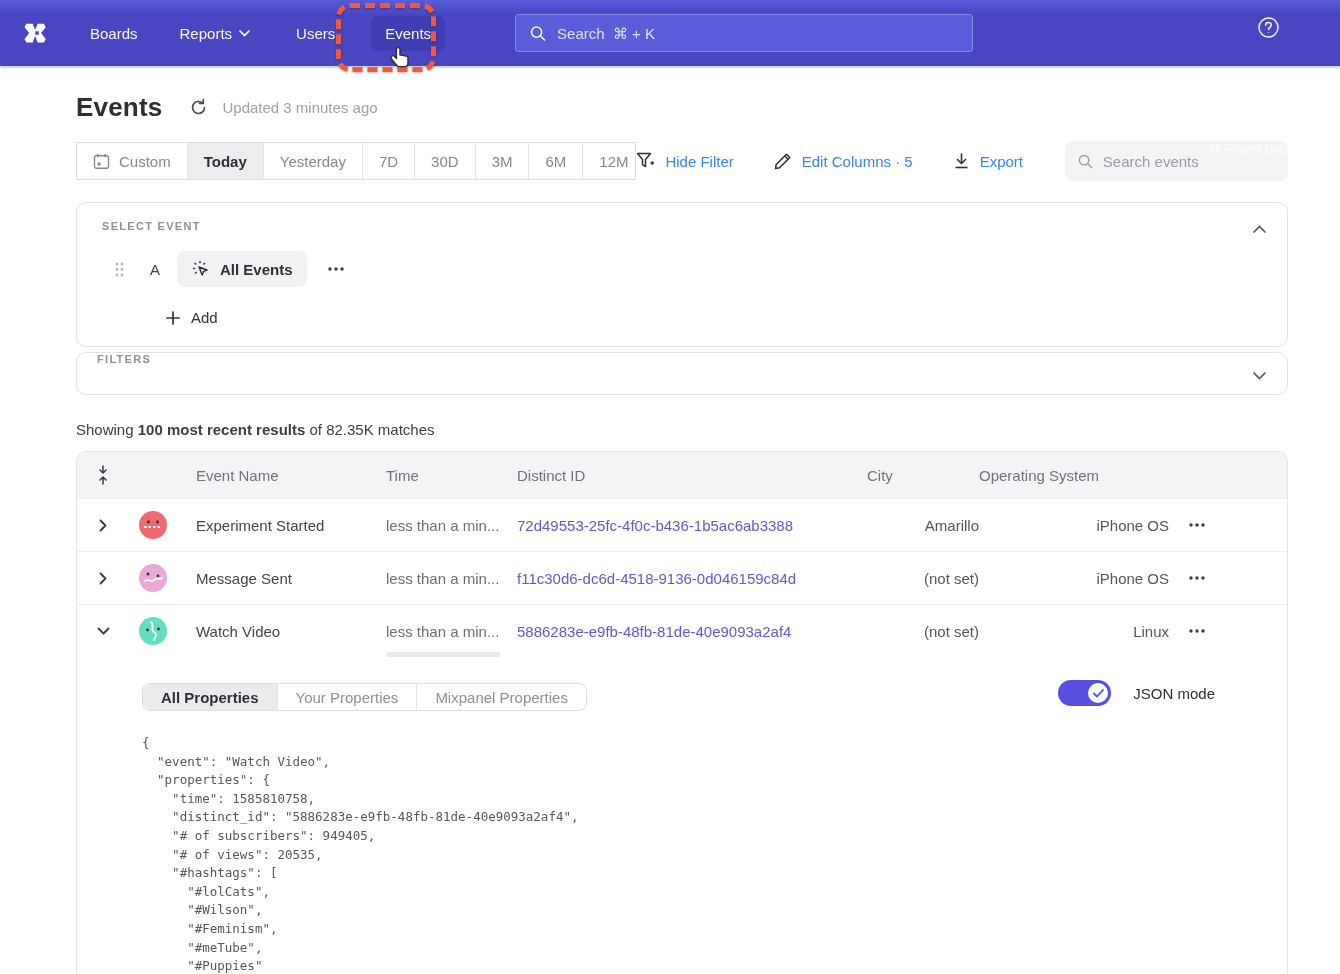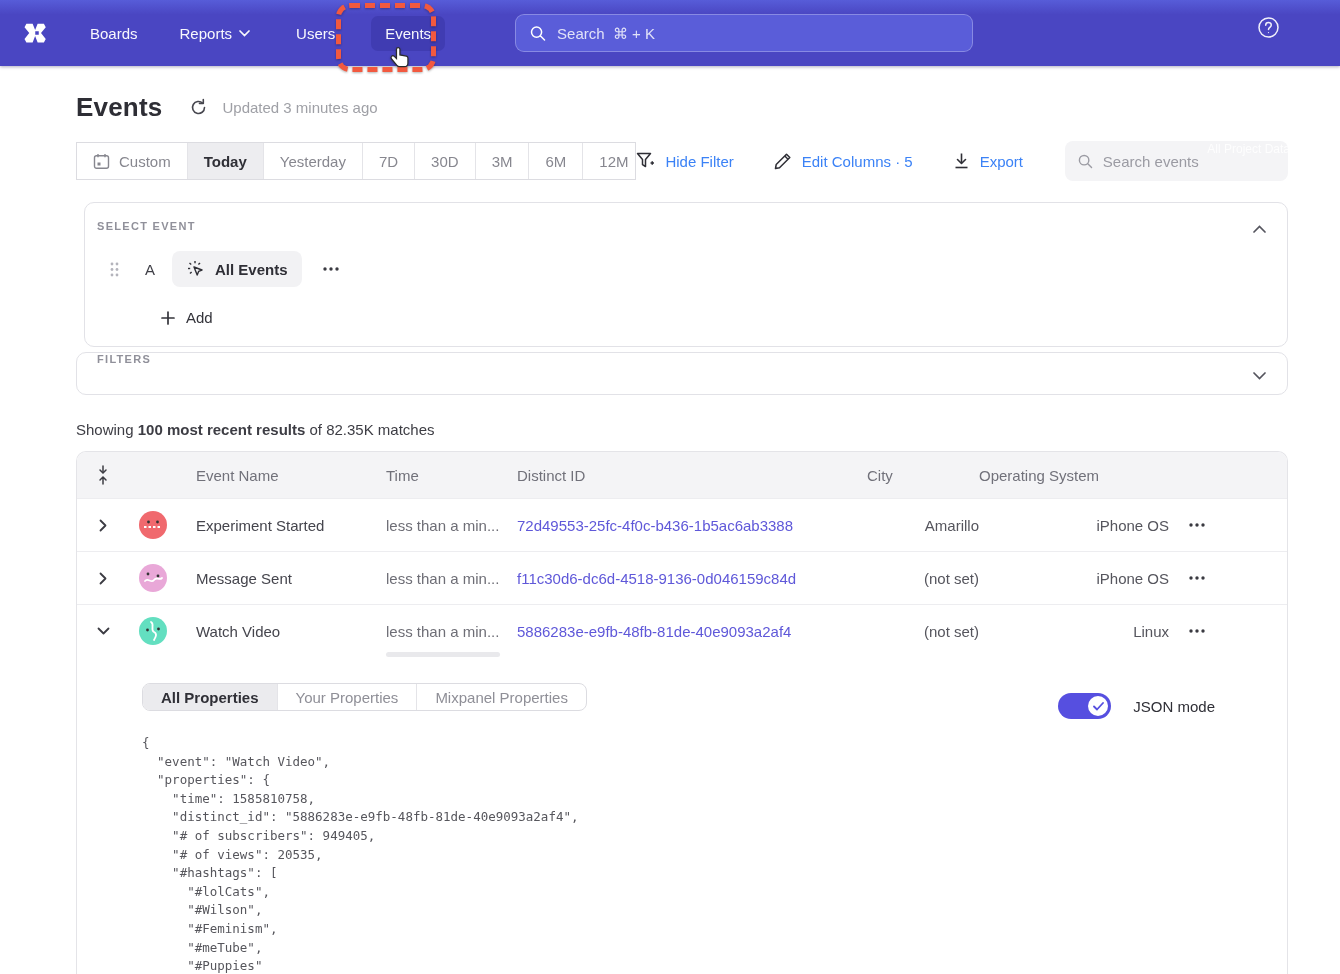--- a/index.html
+++ b/index.html
@@ -11,21 +11,21 @@
     background:linear-gradient(180deg,#575cd8 0%,#4a46c2 22%);
     box-shadow:0 1px 3px rgba(30,30,80,.35); }
   .logo { margin:0 38px 0 22px; display:flex; align-items:center; }
   .nav-item { color:rgba(255,255,255,.96); font-size:15px; display:flex; align-items:center;
     gap:7px; cursor:pointer; }
   .nav-item.boards { margin-right:42px;text-align:center; }
   .nav-item.reports { margin-right:46px; }
   .nav-item.users { margin-right:36px; }
   .nav-item.events-btn { background:#403cb2; border-radius:7px; padding:9px 14px; }
   .nav-search { margin-left:70px; width:458px; height:38px; background:#5a5dd9;
-    border:1px solid rgba(255,255,255,.28); border-radius:9px; display:flex; align-items:center;
+    border:1px solid rgba(255,255,255,.28); border-radius:4px; display:flex; align-items:center;
     padding:0 14px; gap:11px; }
   .nav-search input { background:transparent; border:none; outline:none; width:100%;
     color:rgba(255,255,255,.92); font-size:15px; font-family:inherit; }
   .nav-search input::placeholder { color:rgba(255,255,255,.82); }
   .nav-right { margin-left:auto; display:flex; align-items:center; gap:30px; padding-right:10px;flex-direction:column; }
   .nav-icon { color:rgba(255,255,255,.92); display:flex; cursor:pointer; }
   .project { display:flex; align-items:center; gap:14px; margin-left:0; cursor:pointer; }
   .project-name { color:#fff; font-size:13.5px; font-weight:700; line-height:1.4; }
   .project-sub { color:rgba(255,255,255,.85); font-size:12px; }
   .project-chevron { color:rgba(255,255,255,.85); margin-right:14px; }
@@ -53,21 +53,21 @@
   .tool-btn { display:flex; align-items:center; gap:10px; font-size:15px; color:#3b82f6;
     font-weight:500; cursor:pointer; white-space:nowrap; }
   .tool-btn + .tool-btn { margin-left:40px; }
   .events-search { margin-left:42px; width:223px; height:40px; background:#f4f4f6;
     border-radius:8px; display:flex; align-items:center; padding:0 13px; gap:10px; }
   .events-search input { background:transparent; border:none; outline:none; width:100%;
     font-size:15px; color:#3c3c42; font-family:inherit; }
   .events-search input::placeholder { color:#9b9ba3; }
 
   .panel { border:1px solid #e2e2e7; border-radius:10px; position:relative; }
-  .select-event-panel { margin-top:21px; padding:17px 20px 20px 12px;margin-left:8px; }
+  .select-event-panel { margin-top:21px; padding:17px 20px 20px 25px; }
   .panel-label { font-size:11px; font-weight:700; letter-spacing:1.3px; color:#90909a; }
   .event-row { display:flex; align-items:center; margin-top:19px; }
   .drag-handle { color:#b4b4bc; display:flex; margin-left:13px; cursor:grab; }
   .event-letter { margin-left:26px; font-size:15px; color:#3f3f47; }
   .event-chip { margin-left:17px; display:flex; align-items:center; gap:9px; background:#f2f2f4;
     border-radius:8px; padding:8px 14px; cursor:pointer; }
   .event-chip .chip-label { font-size:15px; font-weight:700; color:#2f2f36; }
   .more-btn { margin-left:17px; color:#3a3a41; display:flex; cursor:pointer; padding:4px; }
   .add-row { display:flex; align-items:center; gap:11px; margin:22px 0 0 64px; cursor:pointer;
     font-size:15px; font-weight:500; color:#33333a; }
@@ -97,21 +97,21 @@
   .time-bar { position:absolute; left:309px; top:200px; width:114px; height:5px;
     background:#e9e9ec; border-radius:3px; }
 
   
   .detail { padding:26px 24px 40px 65px; position:relative; background:#fff; }
   .props-tabs { display:inline-flex; border:1px solid #dcdce1; border-radius:8px; overflow:hidden; }
   .ptab { height:26px; display:flex; align-items:center; padding:0 18px; font-size:15px;
     color:#8f8f97; border-right:1px solid #e4e4e8; cursor:pointer; white-space:nowrap; }
   .ptab:last-child { border-right:none; }
   .ptab.selected { background:#ebebee; color:#2f2f36; font-weight:700; }
-  .json-toggle-wrap { position:absolute; right:72px; top:36px; display:flex; align-items:center; gap:22px; }
+  .json-toggle-wrap { position:absolute; right:72px; top:23px; display:flex; align-items:center; gap:22px; }
   .toggle { width:53px; height:26px; background:#564fe0; border-radius:13px; position:relative; cursor:pointer; }
   .toggle .knob { position:absolute; right:3px; top:3px; width:20px; height:20px; background:#fff;
     border-radius:50%; display:flex; align-items:center; justify-content:center; color:#564fe0; }
   .json-label { font-size:15px; color:#2f2f36; font-weight:500; }
   .json-pre { margin-top:23px; font-family:"DejaVu Sans Mono", monospace; font-size:12.5px;
     line-height:18.6px; color:#56565c; white-space:pre; }
 </style>
 </head>
 <body>
 

